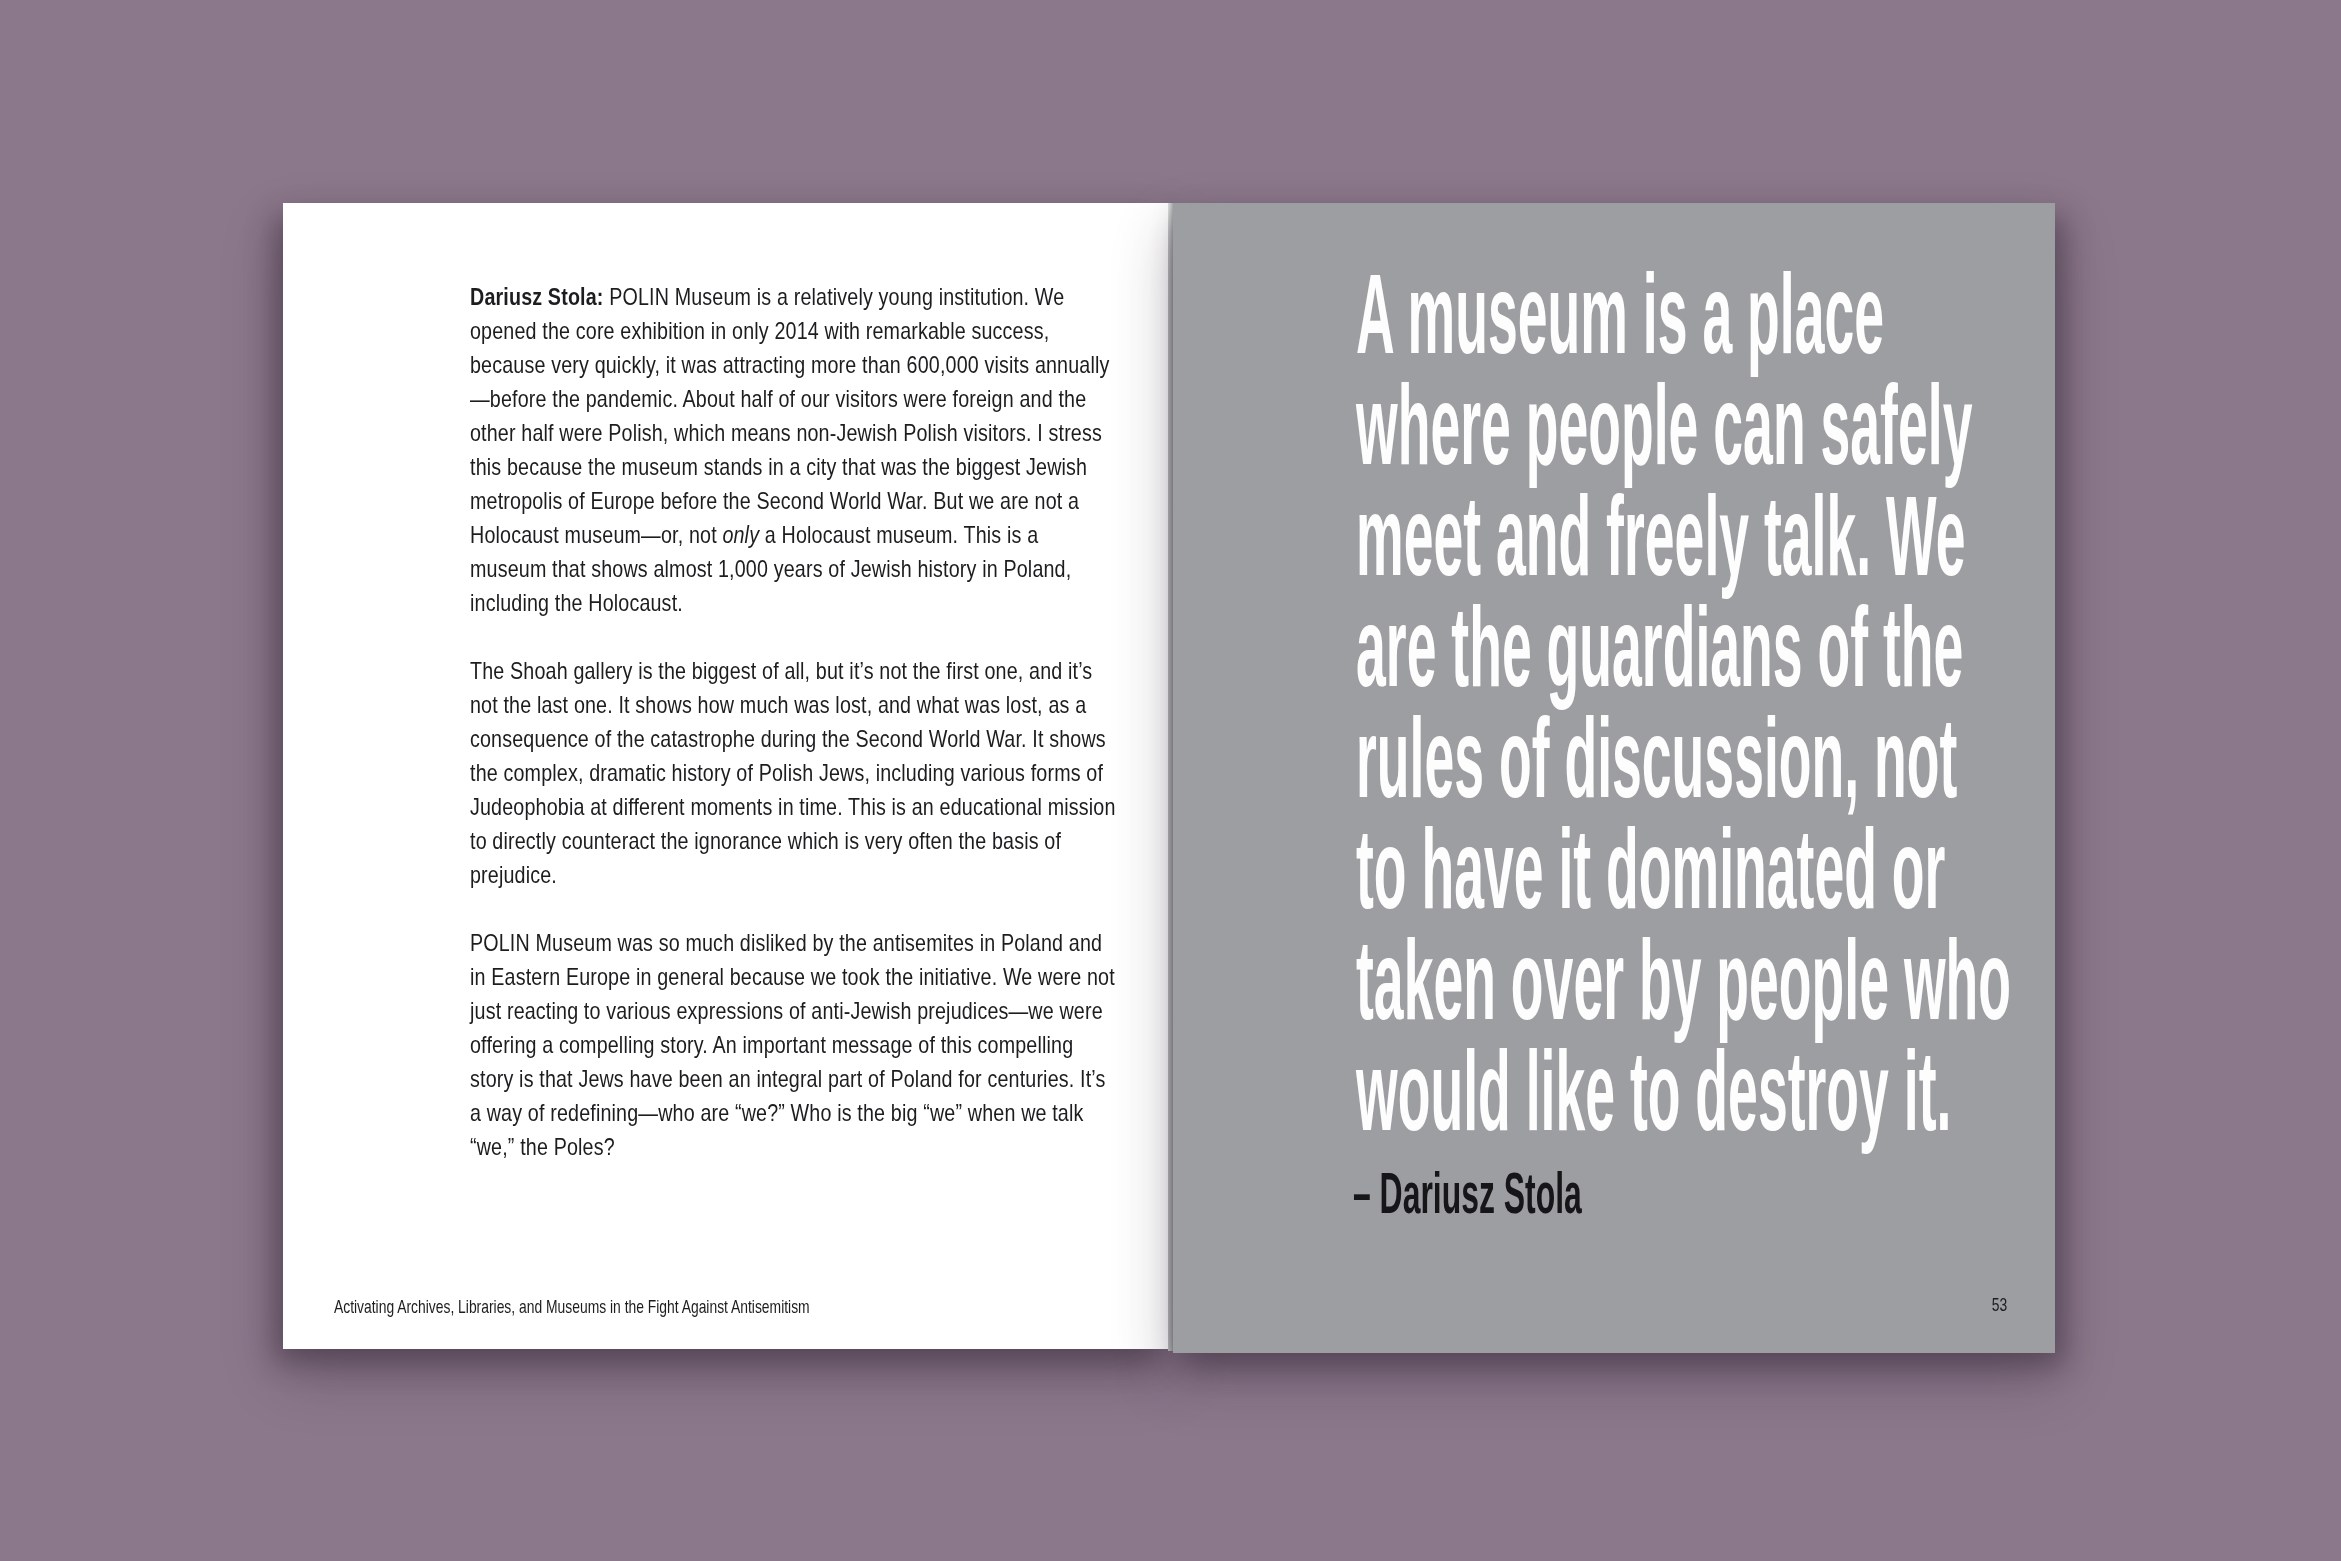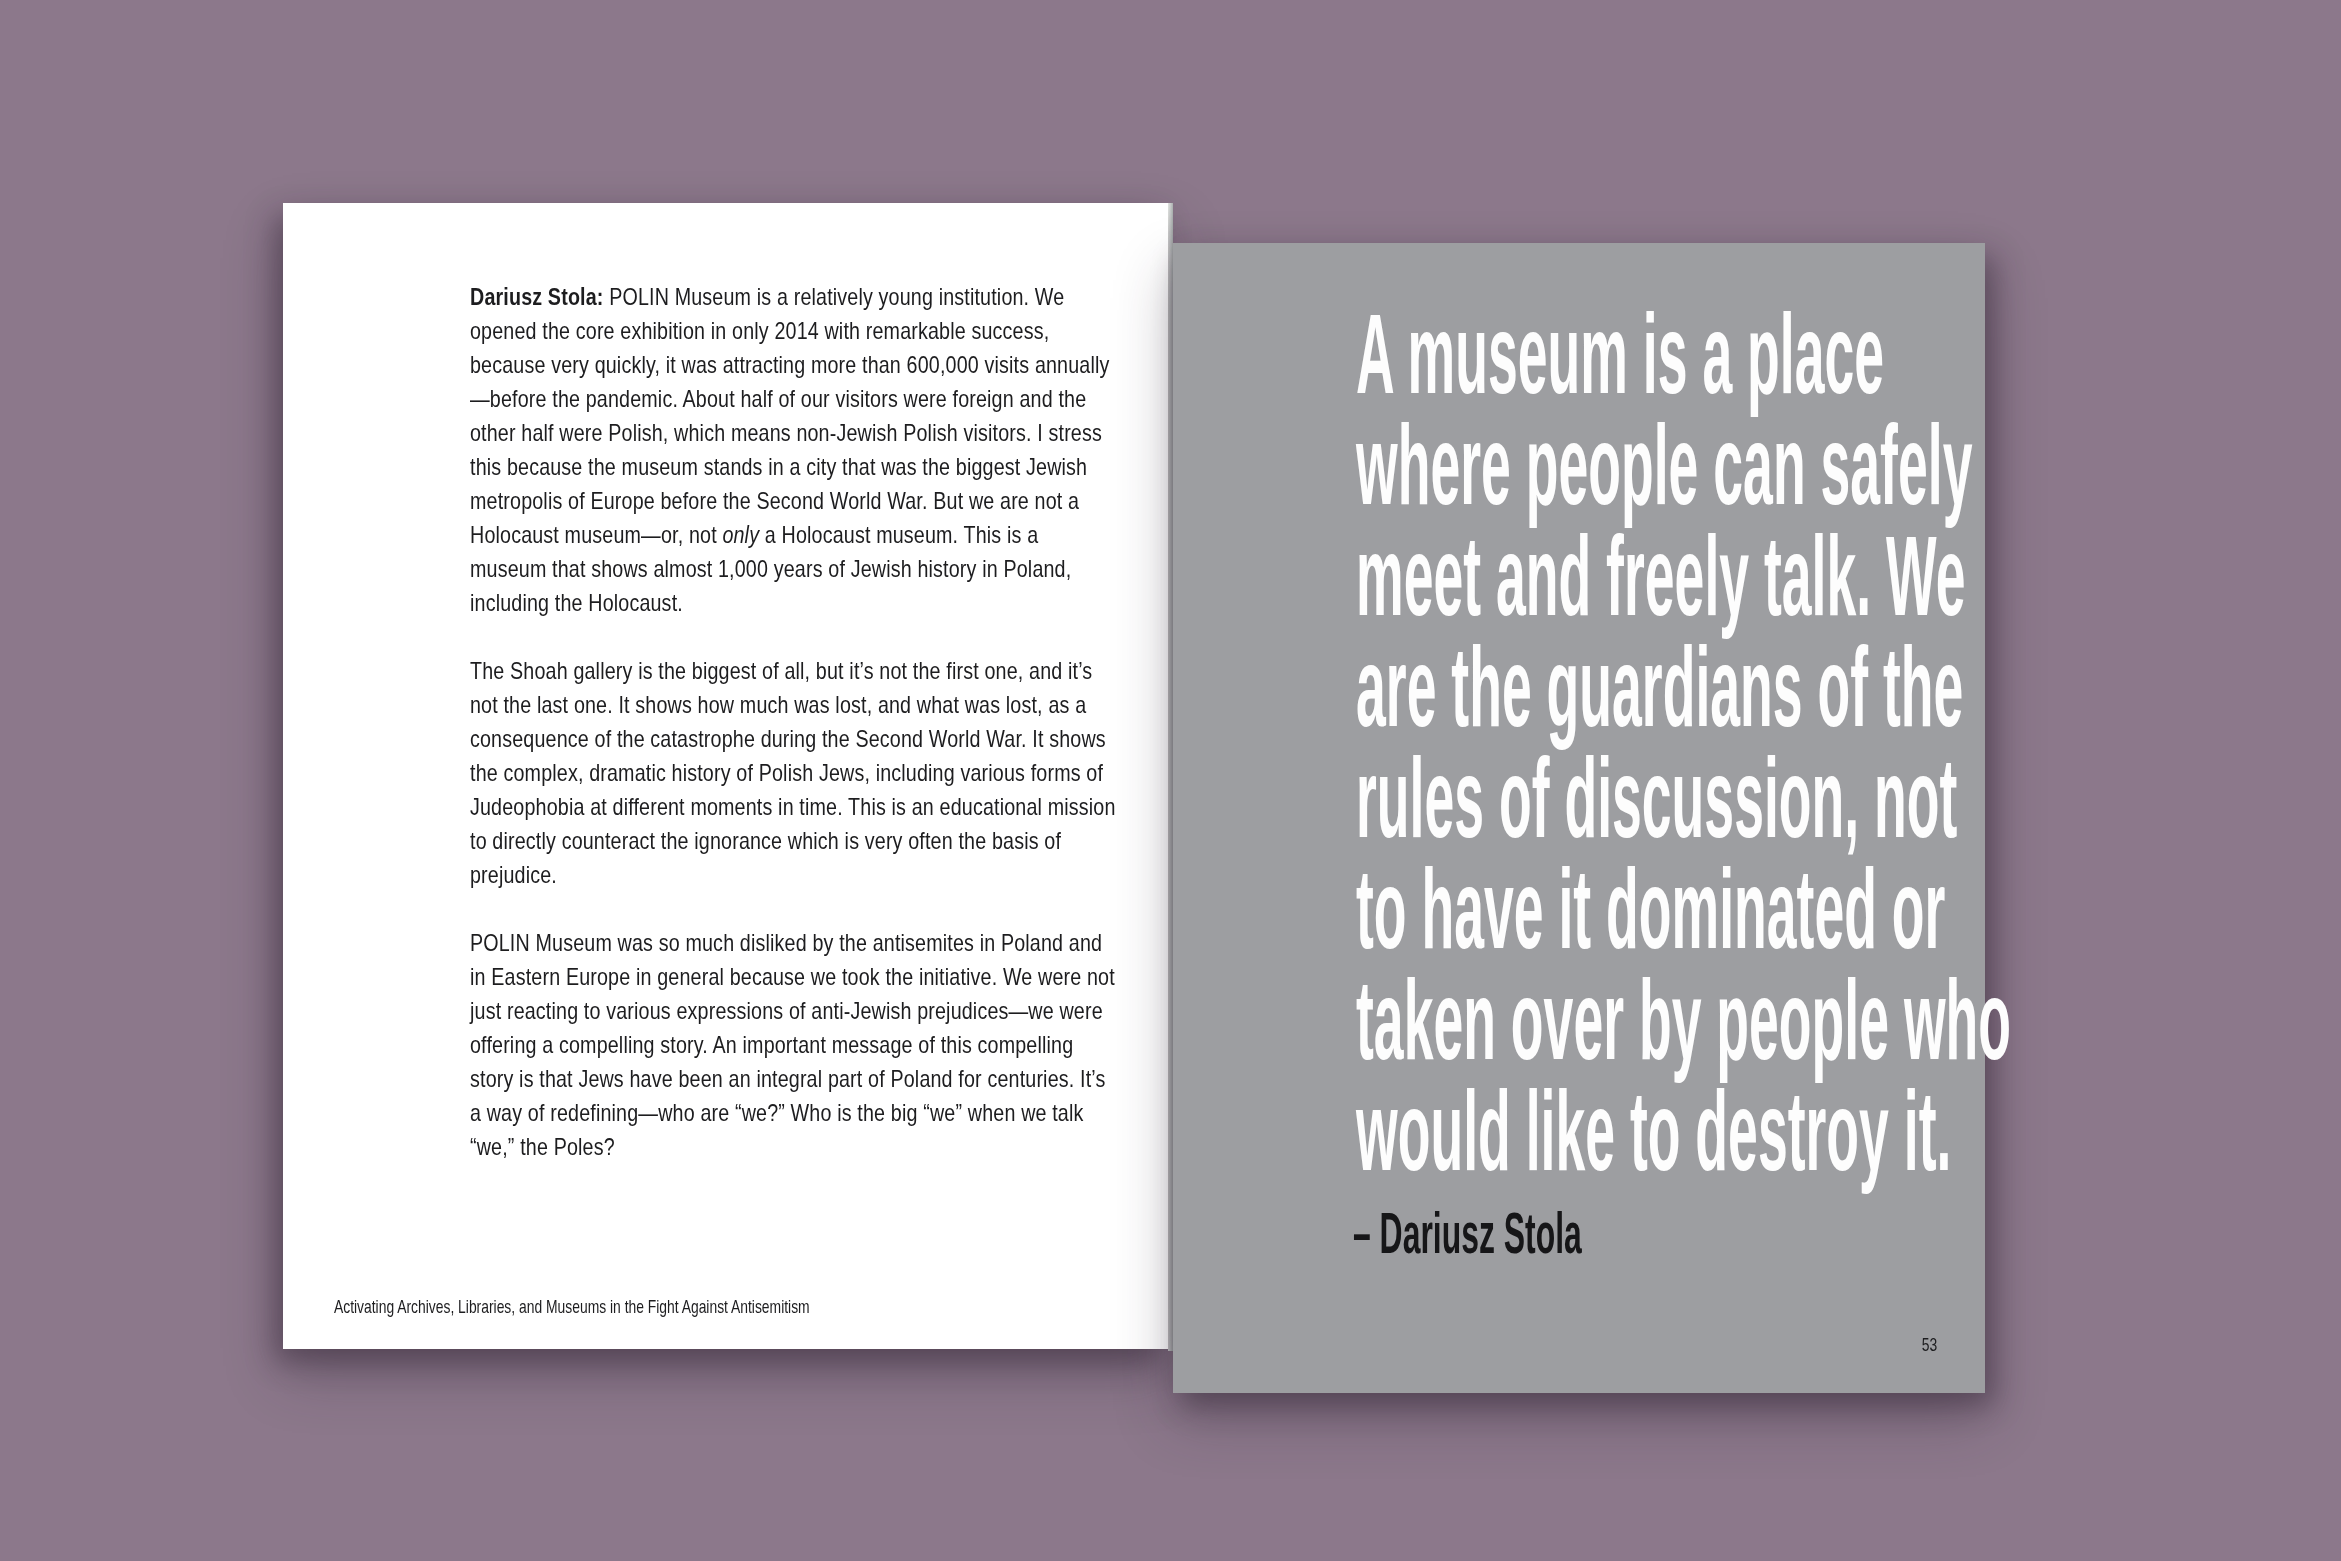--- a/index.html
+++ b/index.html
@@ -26,25 +26,24 @@
     height: 1146px;
     background: #ffffff;
     box-shadow: -7.8px 12.5px 26.5px rgba(48, 36, 52, 0.45), 0 26.5px 55px rgba(48, 36, 52, 0.30);
   }
   .gutter {
     width: 4.7px;
     height: 1148px;
     background: linear-gradient(to right, #eef0ec 0%, #ccd1cf 55%, #b0b6b4 100%);
   }
   .page-right {
-    width: 812px;
+    width: 882px;
     height: 1150px;
     background: #9d9ea1;
     box-shadow: 9.4px 12.5px 26.5px rgba(48, 36, 52, 0.45), 0 26.5px 55px rgba(48, 36, 52, 0.30);
-    margin-top: 40px;
   }
 
   
   .bodytext {
     position: absolute;
     left: 187px;
     top: 77px;
     width: 792px;
     transform: scaleX(0.82);
     transform-origin: left top;

